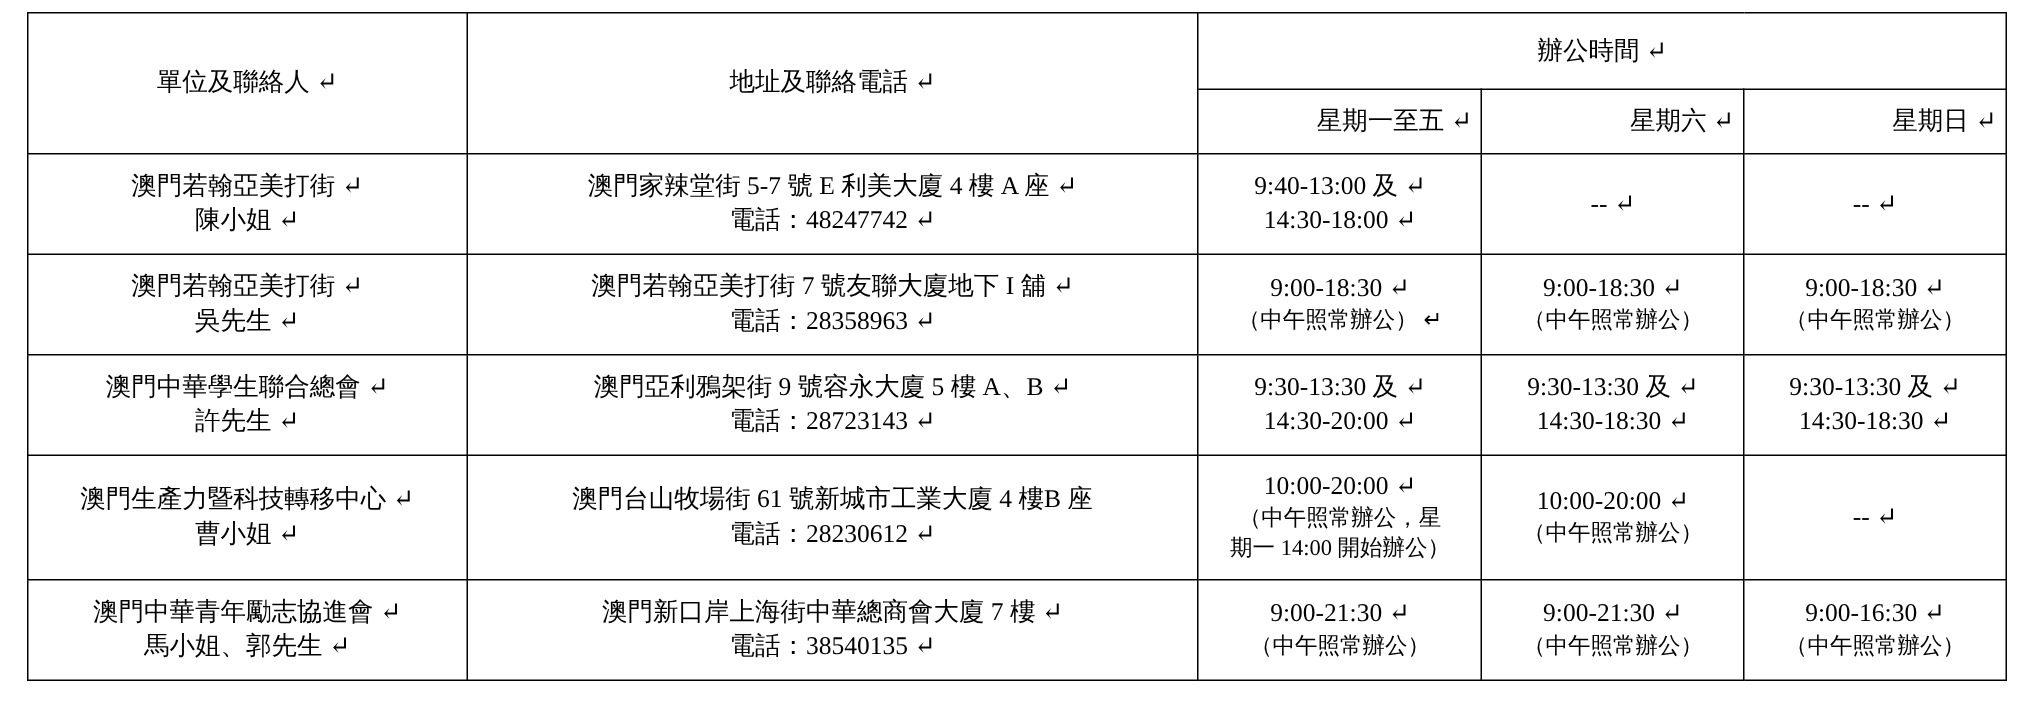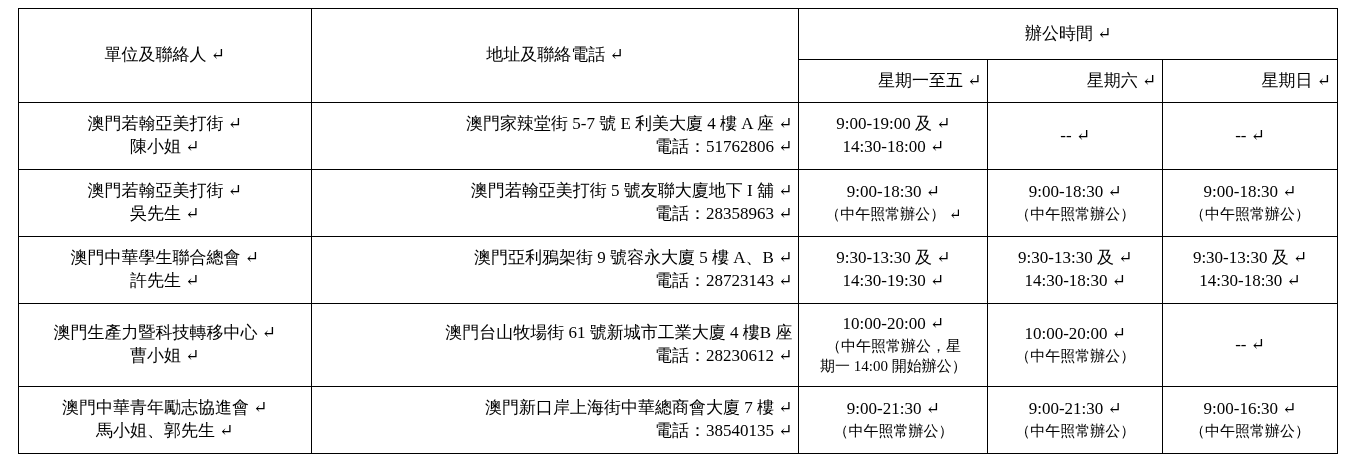--- a/index.html
+++ b/index.html
@@ -46,28 +46,29 @@
     height: 46px;
   }
   .hdr-sub {
     text-align: right;
     height: 38px;
   }
   .cell-center {
     text-align: center;
   }
   .cell-left {
-    text-align: right;
+    text-align: center;
   }
   .line {
     display: block;
     white-space: nowrap;
   }
   .small {
     font-size: 15px;
+    font-family: Liberation Serif, serif;
   }
   .body-row td {
     height: 62px;
   }
   .row-tall td {
     height: 78px;
   }
   .mark {
     font-size: 16px;
   }
@@ -98,41 +99,41 @@
     </thead>
     <tbody>
 
       <tr class="body-row">
         <td class="cell-center">
           <span class="line">澳門若翰亞美打街 ↵</span>
           <span class="line">陳小姐 ↵</span>
         </td>
         <td class="cell-left">
           <span class="line">澳門家辣堂街 5-7 號 E 利美大廈 4 樓 A 座 ↵</span>
-          <span class="line">電話：51762806 ↵</span>
-        </td>
-        <td class="cell-center">
-          <span class="line">9:00-19:00 及 ↵</span>
+          <span class="line">電話：48247742 ↵</span>
+        </td>
+        <td class="cell-center">
+          <span class="line">9:40-13:00 及 ↵</span>
           <span class="line">14:30-18:00 ↵</span>
         </td>
         <td class="cell-center mark">
           <span class="line">-- ↵</span>
         </td>
         <td class="cell-center mark">
           <span class="line">-- ↵</span>
         </td>
       </tr>
 
       <tr class="body-row">
         <td class="cell-center">
           <span class="line">澳門若翰亞美打街 ↵</span>
           <span class="line">吳先生 ↵</span>
         </td>
         <td class="cell-left">
-          <span class="line">澳門若翰亞美打街 5 號友聯大廈地下 I 舖 ↵</span>
+          <span class="line">澳門若翰亞美打街 7 號友聯大廈地下 I 舖 ↵</span>
           <span class="line">電話：28358963 ↵</span>
         </td>
         <td class="cell-center">
           <span class="line">9:00-18:30 ↵</span>
           <span class="line small">（中午照常辦公） ↵</span>
         </td>
         <td class="cell-center">
           <span class="line">9:00-18:30 ↵</span>
           <span class="line small">（中午照常辦公）</span>
         </td>
@@ -146,21 +147,21 @@
         <td class="cell-center">
           <span class="line">澳門中華學生聯合總會 ↵</span>
           <span class="line">許先生 ↵</span>
         </td>
         <td class="cell-left">
           <span class="line">澳門亞利鴉架街 9 號容永大廈 5 樓 A、B ↵</span>
           <span class="line">電話：28723143 ↵</span>
         </td>
         <td class="cell-center">
           <span class="line">9:30-13:30 及 ↵</span>
-          <span class="line">14:30-19:30 ↵</span>
+          <span class="line">14:30-20:00 ↵</span>
         </td>
         <td class="cell-center">
           <span class="line">9:30-13:30 及 ↵</span>
           <span class="line">14:30-18:30 ↵</span>
         </td>
         <td class="cell-center">
           <span class="line">9:30-13:30 及 ↵</span>
           <span class="line">14:30-18:30 ↵</span>
         </td>
       </tr>

